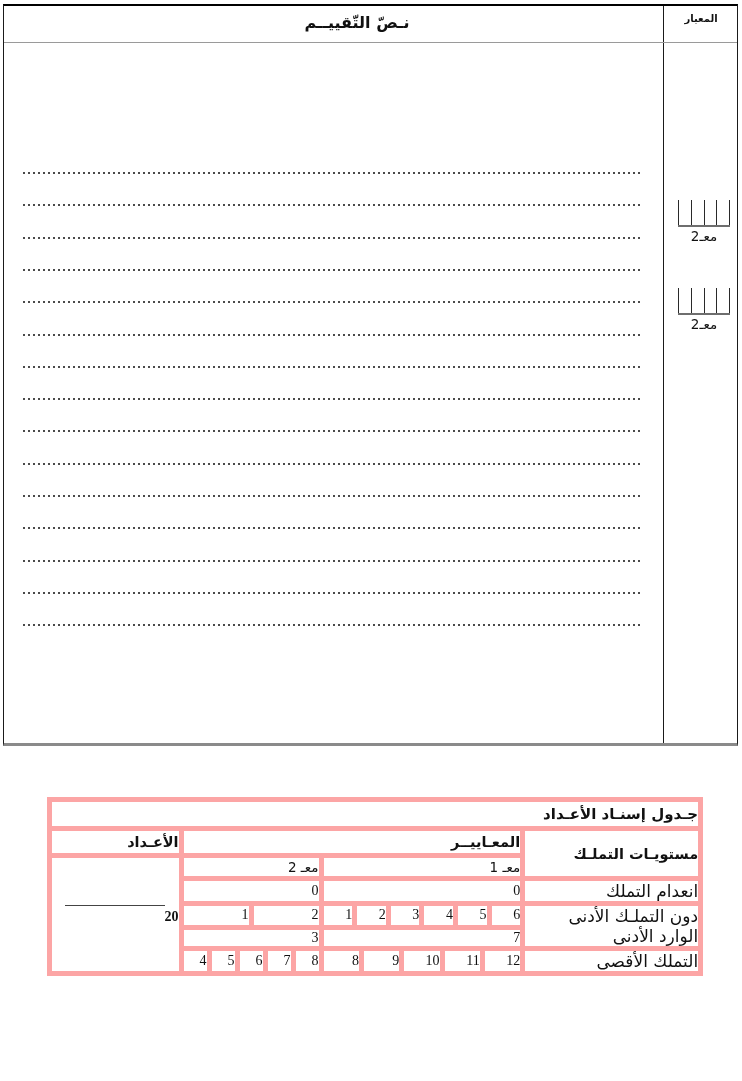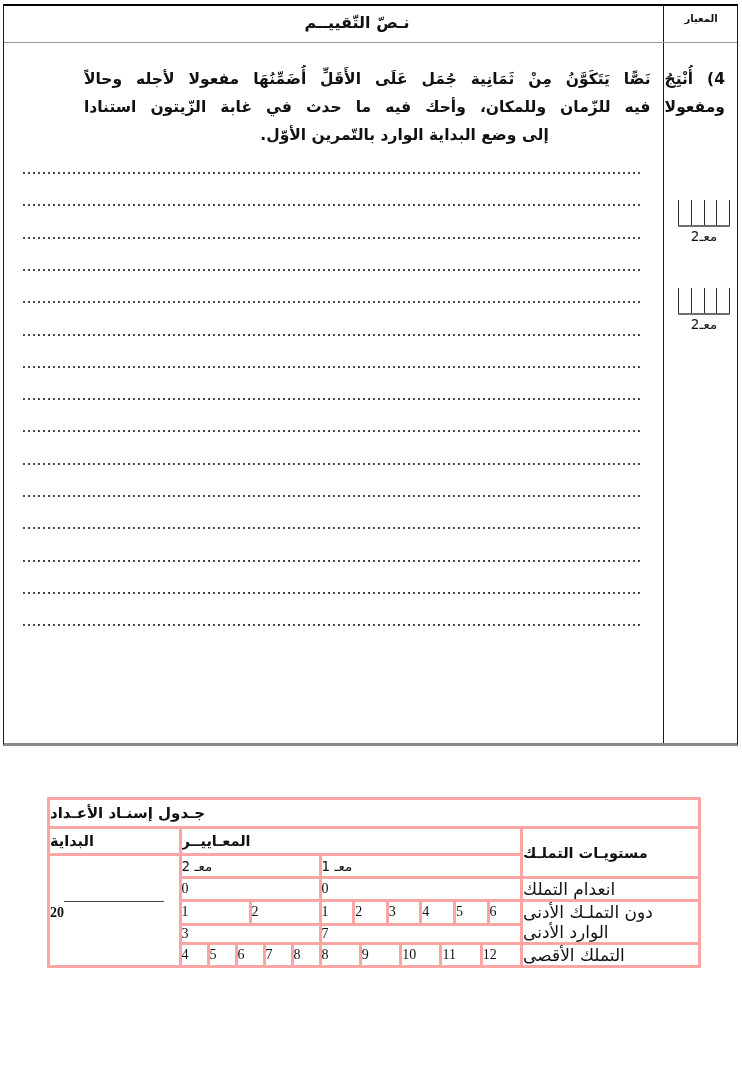--- a/index.html
+++ b/index.html
@@ -29,21 +29,21 @@
         border-bottom:2px solid #6e6e6e;box-sizing:content-box;}
   .comb-cell{flex:1 1 0;border-right:1.5px solid #2a2a2a;height:25px;}
   .comb-cell:last-child{border-left:1.5px solid #2a2a2a;}
   .comb-label{position:absolute;right:7px;width:52px;text-align:center;font-size:13.5px;color:#111;}
   #comb1{top:194px}  #comb1-label{top:222px}
   #comb2{top:282px}  #comb2-label{top:310px}
 
   
   .score-table{position:absolute;left:47px;top:797px;width:651px;border-collapse:collapse;
                table-layout:fixed;direction:rtl;font-size:13px;}
-  .score-table td{border:3px solid #fca5a5;text-align:left;vertical-align:middle;
+  .score-table td{border:5px solid #fca5a5;text-align:right;vertical-align:middle;
                   padding:0;overflow:hidden;}
   .score-table{border:2px solid #000;}
   .tr-title{height:29px}.tr-h1{height:27px}.tr-h2{height:23px}
   .tr-r0{height:21px}.tr-r1{height:23px}.tr-r2{height:18px}.tr-r3{height:22px}
   .tbl-title{font-weight:bold;font-size:15px;}
   .hdr{font-weight:bold;font-size:14.5px;}
   .sub-hdr{font-size:13.5px;margin-left:16px;}
   .level{font-size:17px;text-align:right;padding-right:4px;}
   .level-merged{vertical-align:top;line-height:20px;padding-top:2px;}
   .num{font-family:"Liberation Serif","DejaVu Sans",serif;font-size:14px;}
@@ -63,25 +63,20 @@
 
 <div class="page">
 
   <div class="main-box">
     <div class="col-divider"></div>
     <div class="header-underline"></div>
 
     <div class="main-title">نـصّ التّقييــم</div>
     <div class="criterion-header">المعيار</div>
 
-    <div class="prompt">
-      <div class="pline">4) أُنْتِجُ نَصًّا يَتَكَوَّنُ مِنْ ثَمَانِية جُمَل عَلَى الأَقَلِّ أُضَمِّنُهَا مفعولا لأجله وحالاً</div>
-      <div class="pline">ومفعولا فيه للزّمان وللمكان، وأحك فيه ما حدث في غابة الزّيتون استنادا</div>
-      <div class="pline last">إلى وضع البداية الوارد بالتّمرين الأوّل.</div>
-    </div>
 
     <div>
         <div class="wline" style="top: 166px;"></div>
         <div class="wline" style="top: 198.3px;"></div>
         <div class="wline" style="top: 230.6px;"></div>
         <div class="wline" style="top: 262.9px;"></div>
         <div class="wline" style="top: 295.2px;"></div>
         <div class="wline" style="top: 327.5px;"></div>
         <div class="wline" style="top: 359.8px;"></div>
         <div class="wline" style="top: 392.1px;"></div>
@@ -118,21 +113,21 @@
       <col span="10" style="width:14px">
       <col style="width:131px">
     </colgroup>
     <tbody>
         <tr class="tr-title">
       <td colspan="42" class="tbl-title">جـدول إسنـاد الأعـداد</td>
     </tr>
     <tr class="tr-h1">
       <td rowspan="2" class="hdr">مستويـات التملـك</td>
       <td colspan="40" class="hdr">المعـاييــر</td>
-      <td class="hdr">البداية</td>
+      <td class="hdr">الأعـداد</td>
     </tr>
     <tr class="tr-h2">
       <td colspan="30" class="sub-hdr">معـ 1</td>
       <td colspan="10" class="sub-hdr">معـ 2</td>
       <td rowspan="5" class="total-cell">
         <div class="score-line"></div>
         <div class="total-num">20</div>
       </td>
     </tr>
     <tr class="tr-r0">

